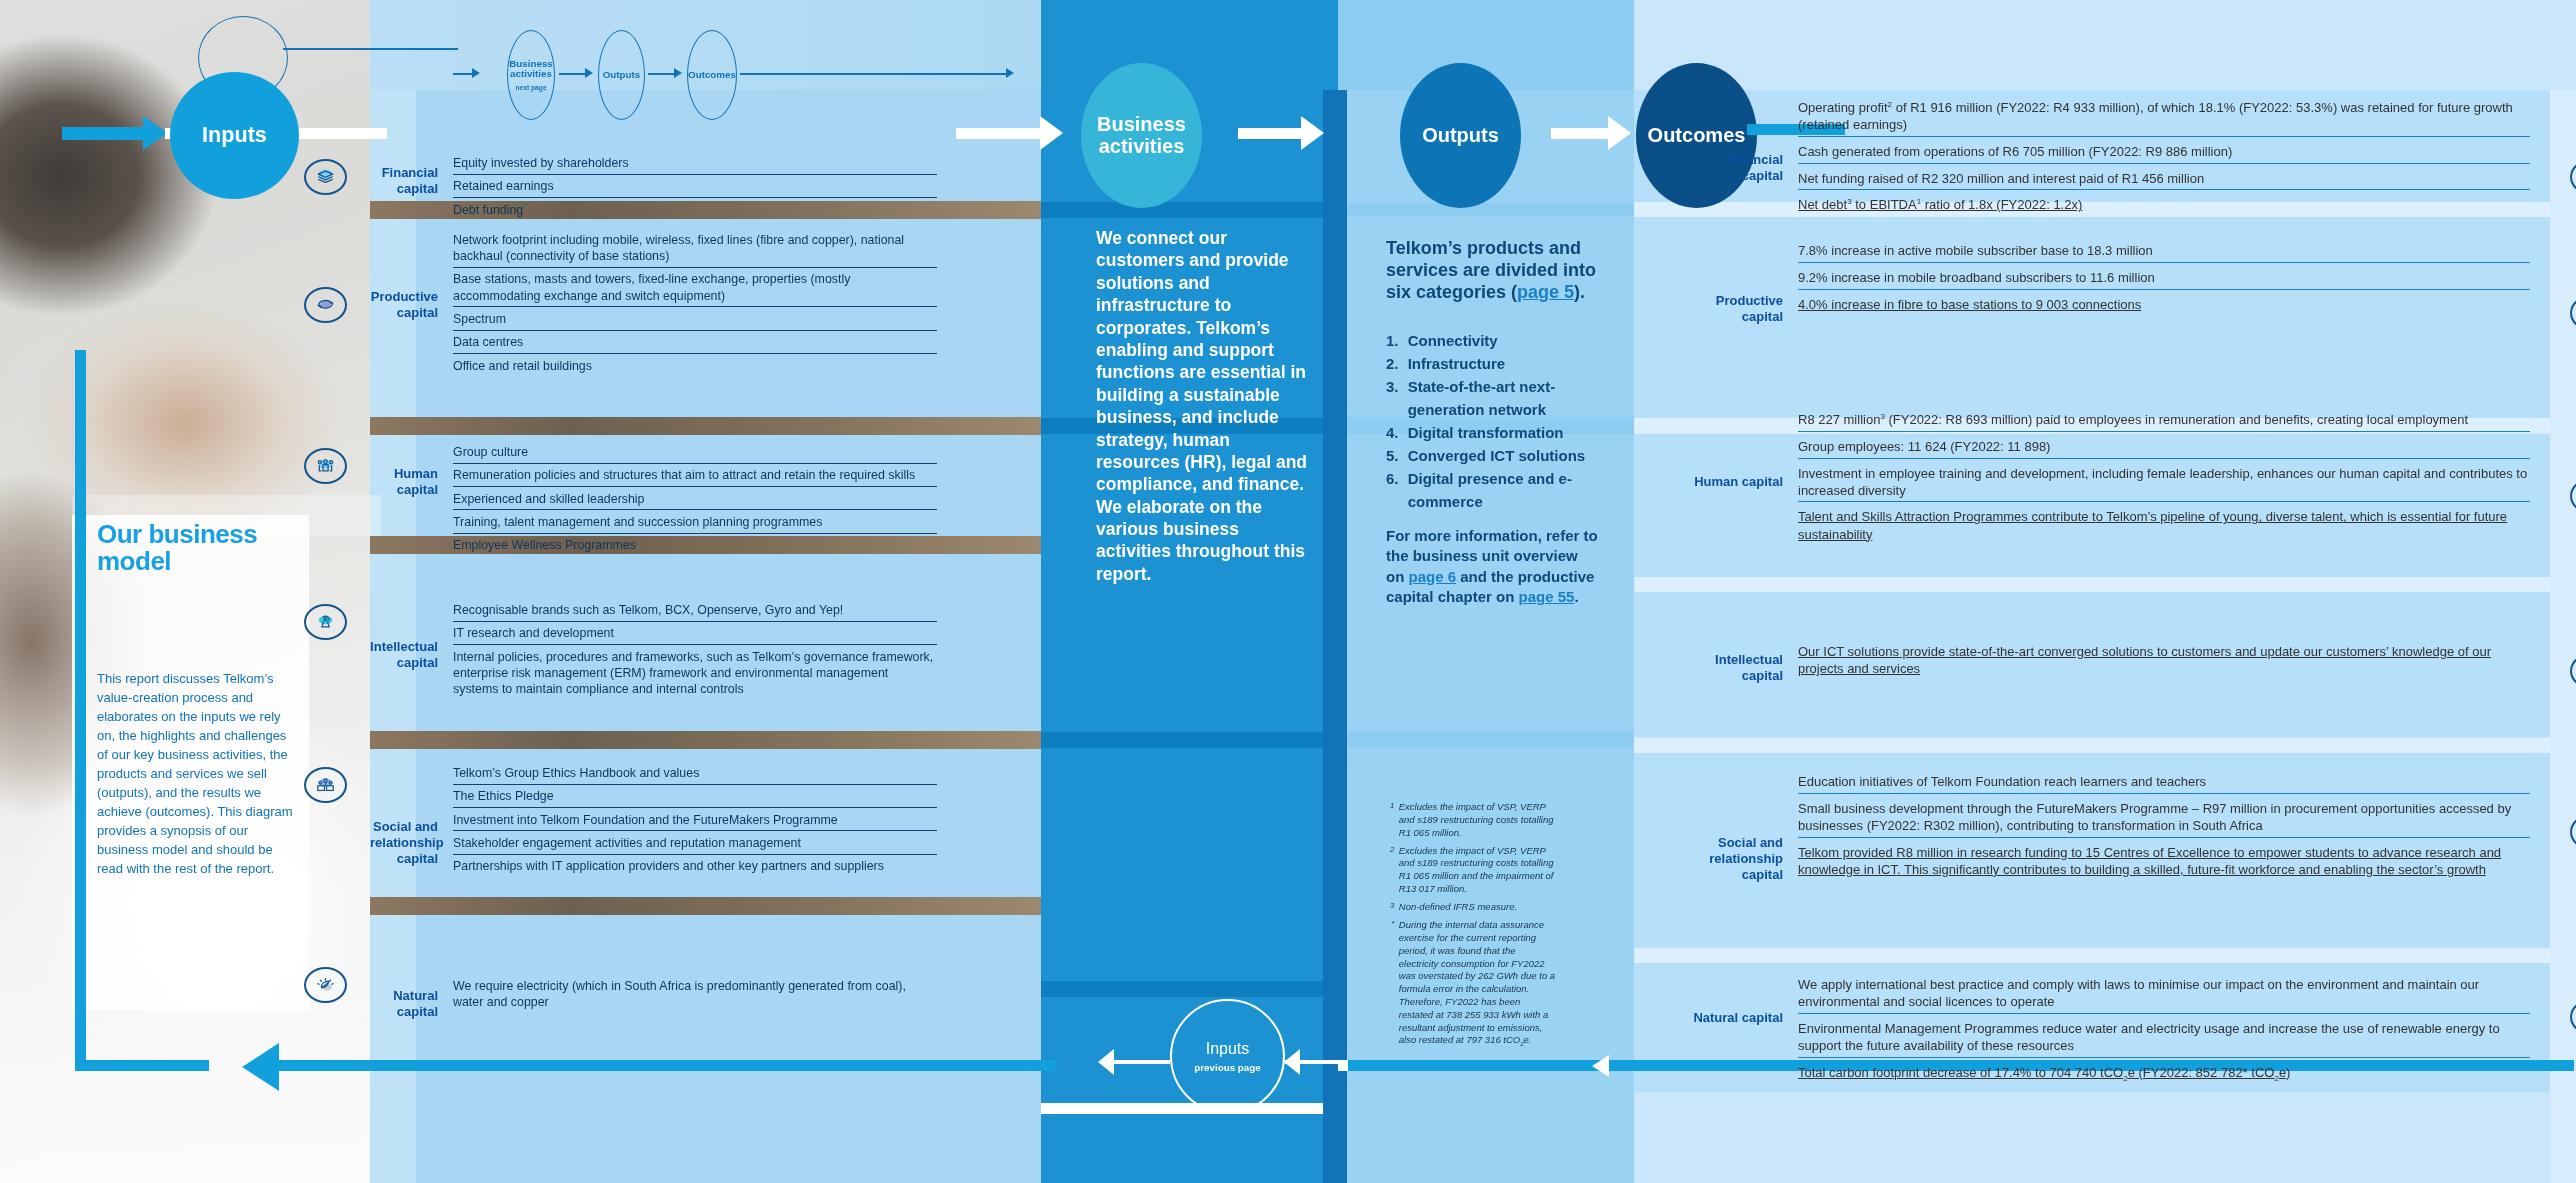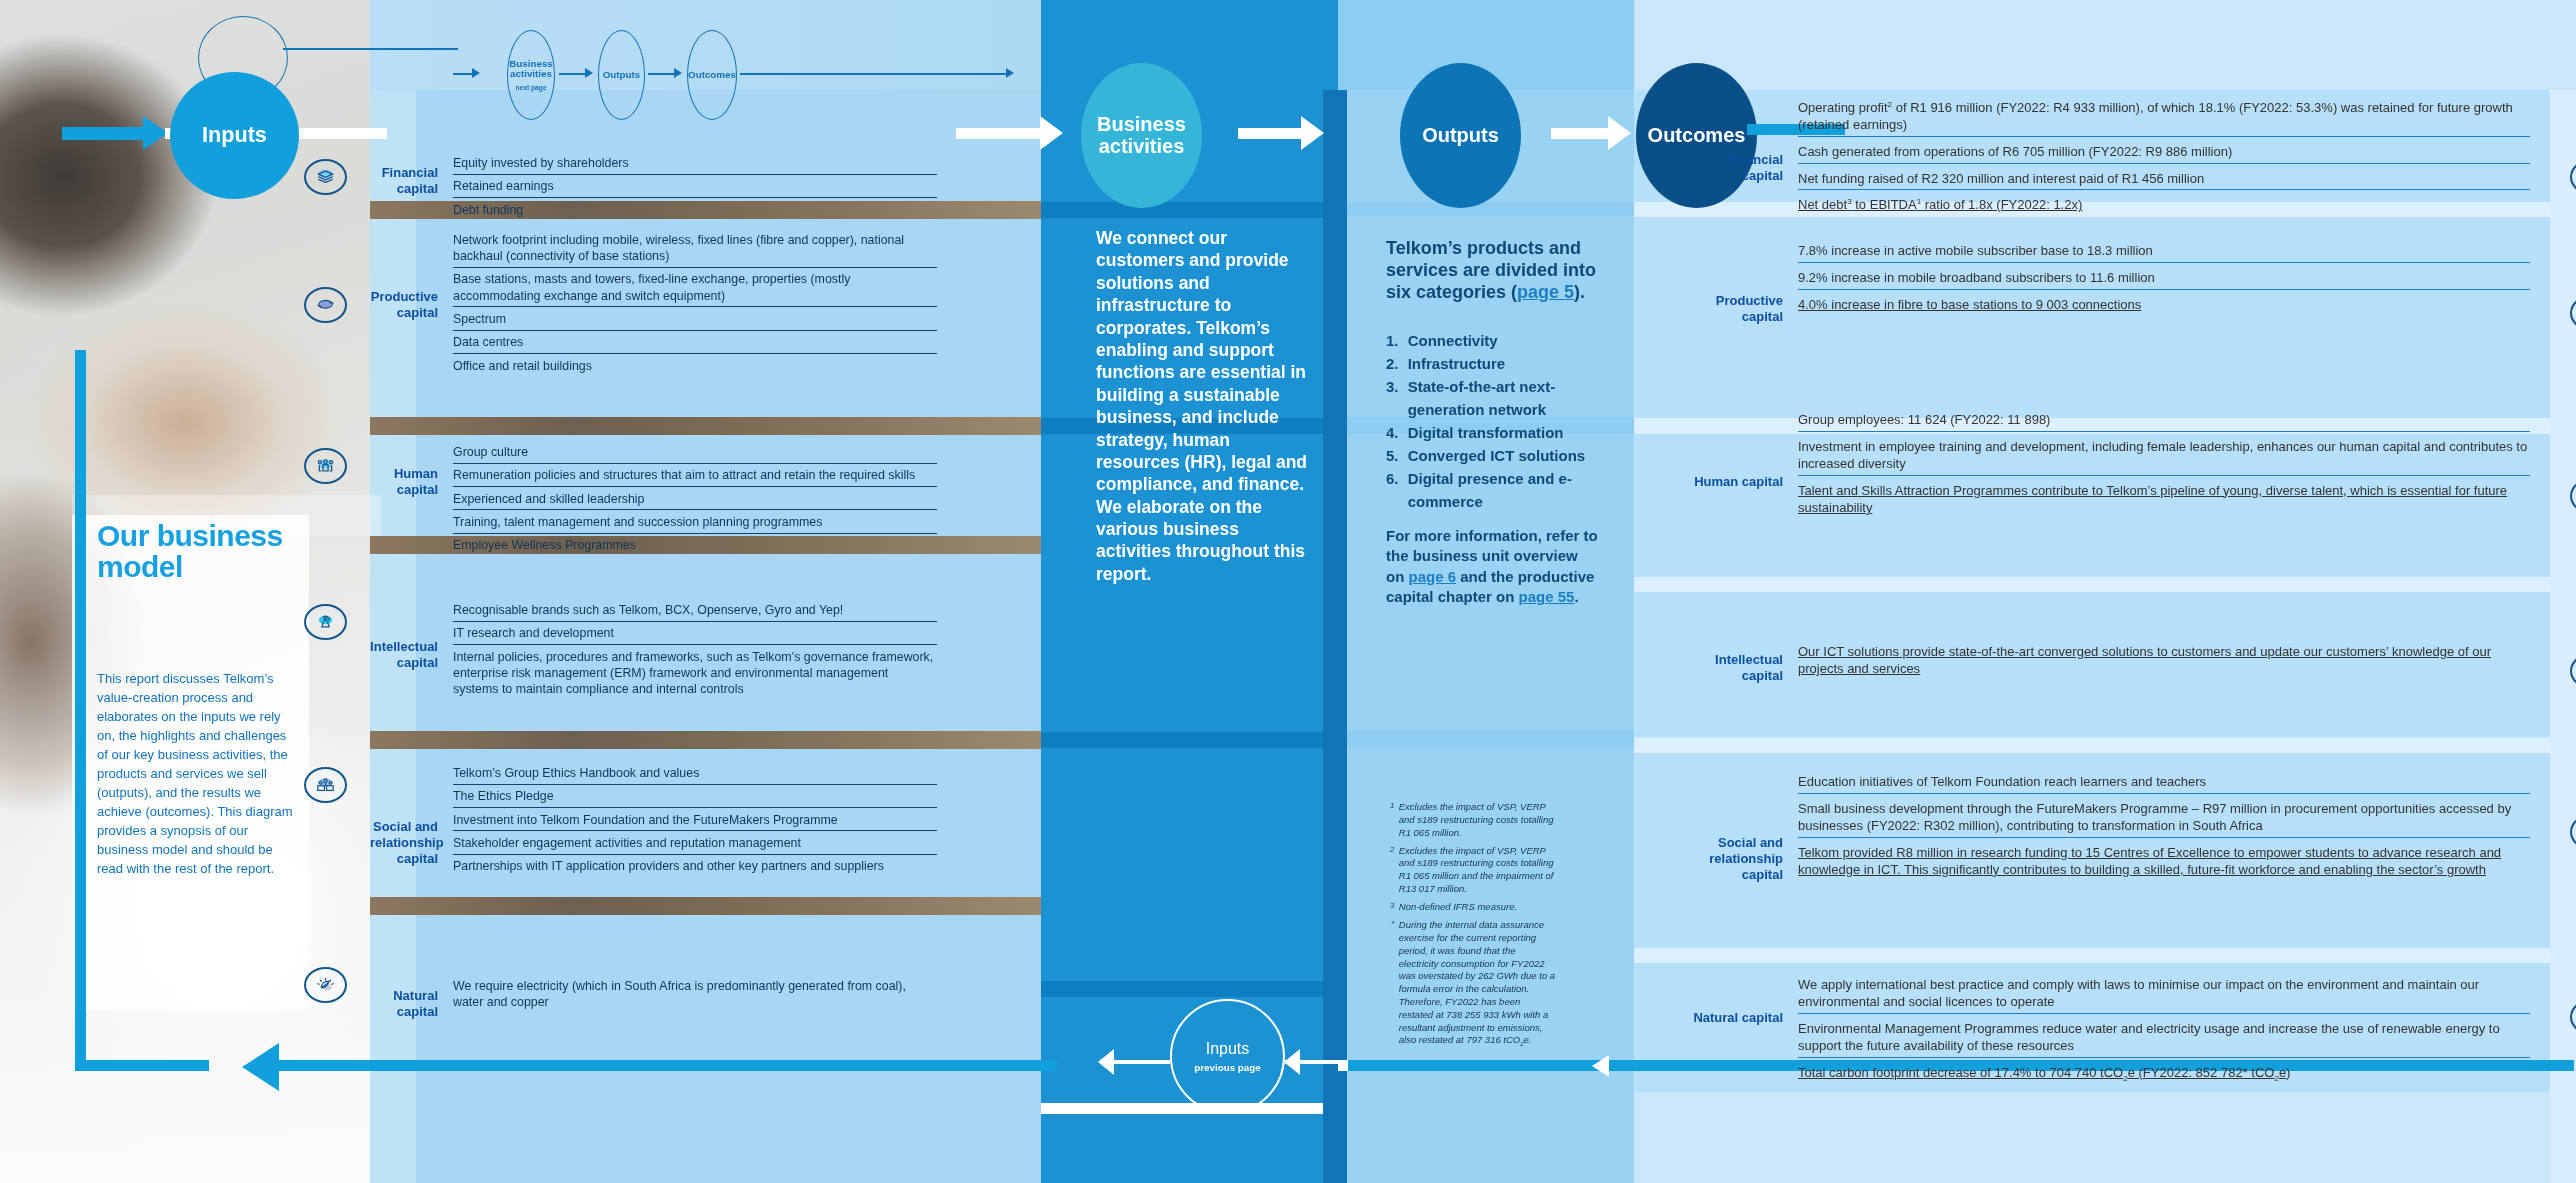--- a/index.html
+++ b/index.html
@@ -83,21 +83,21 @@
     color:#333333;font-size:13px;line-height:1.32;
     border-bottom:1px solid #1a7fc1;padding-bottom:2.6px;margin-bottom:6px;
   }
   .oitem.last{border-bottom:none;text-decoration:underline;}
   sup{font-size:.62em;vertical-align:super;}
   sub{font-size:.62em;vertical-align:sub;}
 
   
   #intro-title{
     left:97px;top:521px;width:216px;
-    color:#18a0e0;font-weight:700;font-size:30px;line-height:1.02;letter-spacing:-0.5px;
+    color:#18a0e0;font-weight:700;font-size:26px;line-height:1.02;letter-spacing:-0.5px;
   }
   #intro-body{
     left:97px;top:670px;width:197px;
     color:#1273b8;font-size:13px;line-height:1.46;
   }
 
   
   #ba-copy{
     left:1096px;top:227px;width:212px;
     color:#ffffff;font-weight:700;font-size:17.5px;line-height:1.28;
@@ -475,20 +475,21 @@
       <div class="oitem last">Net debt<sup>3</sup> to EBITDA<sup>1</sup> ratio of 1.8x (FY2022: 1.2x)</div>
     </div>
     <div class="abs cap-label" style="left: 1690px; top: 293px; width: 93px; text-align: right;">Productive capital</div>
     <div class="abs" style="left: 1798px; top: 242px; width: 732px;">
       <div class="oitem">7.8% increase in active mobile subscriber base to 18.3 million</div>
       <div class="oitem">9.2% increase in mobile broadband subscribers to 11.6 million</div>
       <div class="oitem last">4.0% increase in fibre to base stations to 9 003 connections</div>
     </div>
     <div class="abs cap-label" style="left: 1690px; top: 474px; width: 93px; text-align: right;">Human capital</div>
     <div class="abs" style="left: 1798px; top: 411px; width: 732px;">
+      <div class="oitem">R8 227 million<sup>3</sup> (FY2022: R8 693 million) paid to employees in remuneration and benefits, creating local employment</div>
       <div class="oitem">Group employees: 11 624 (FY2022: 11 898)</div>
       <div class="oitem">Investment in employee training and development, including female leadership, enhances our human capital and contributes to increased diversity</div>
       <div class="oitem last">Talent and Skills Attraction Programmes contribute to Telkom’s pipeline of young, diverse talent, which is essential for future sustainability</div>
     </div>
     <div class="abs cap-label" style="left: 1690px; top: 652px; width: 93px; text-align: right;">Intellectual capital</div>
     <div class="abs" style="left: 1798px; top: 643px; width: 732px;">
       <div class="oitem last">Our ICT solutions provide state-of-the-art converged solutions to customers and update our customers’ knowledge of our projects and services</div>
     </div>
     <div class="abs cap-label" style="left: 1690px; top: 835px; width: 93px; text-align: right;">Social and relationship capital</div>
     <div class="abs" style="left: 1798px; top: 773px; width: 732px;">

